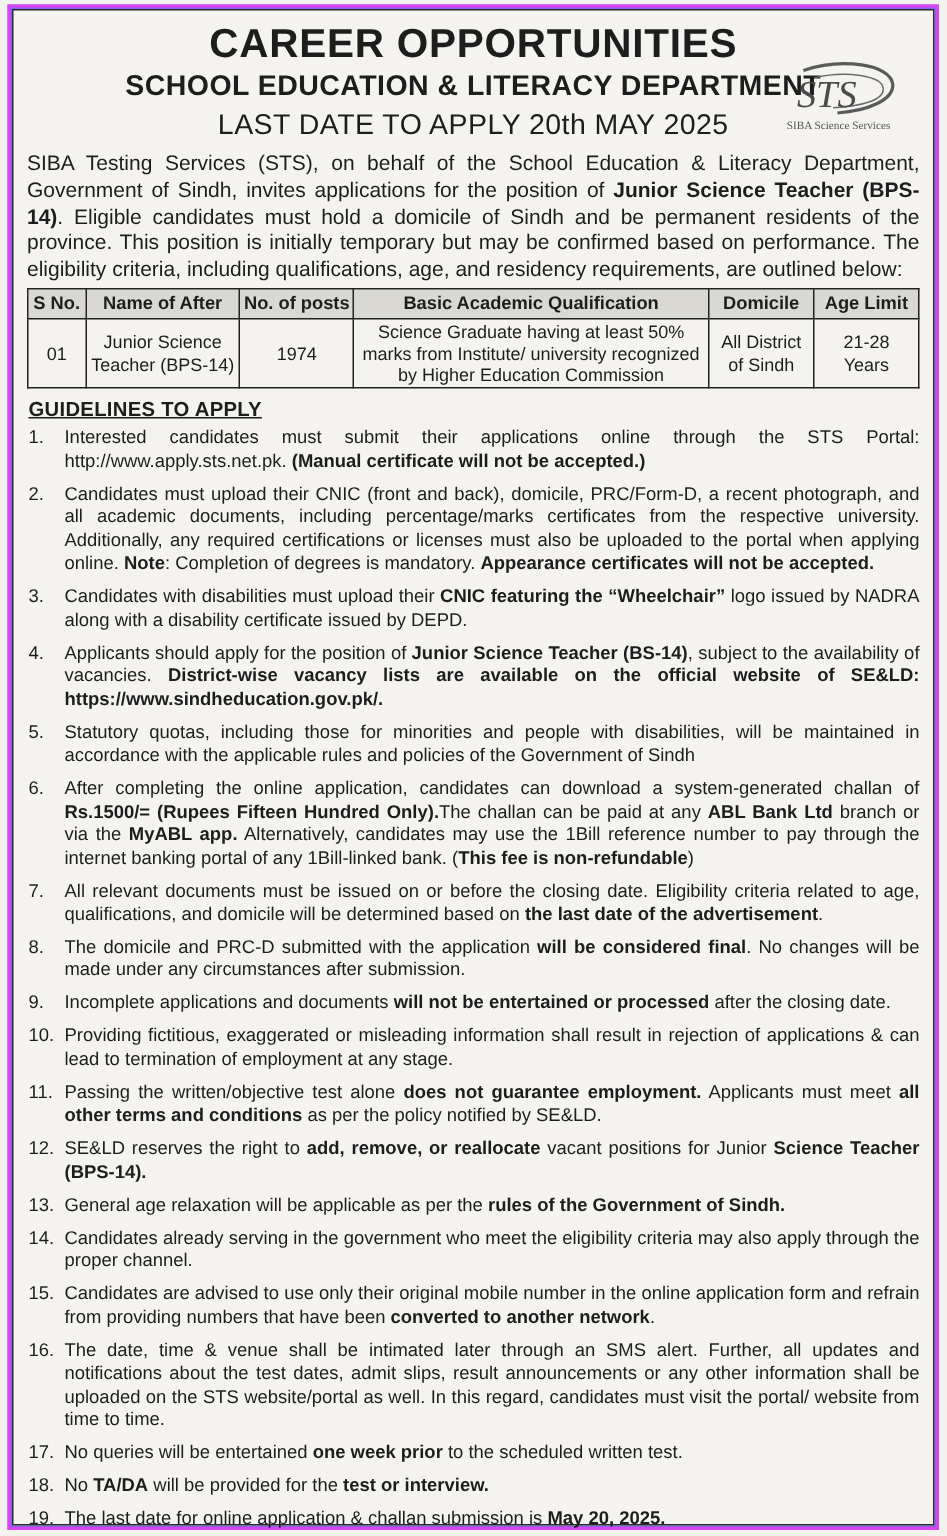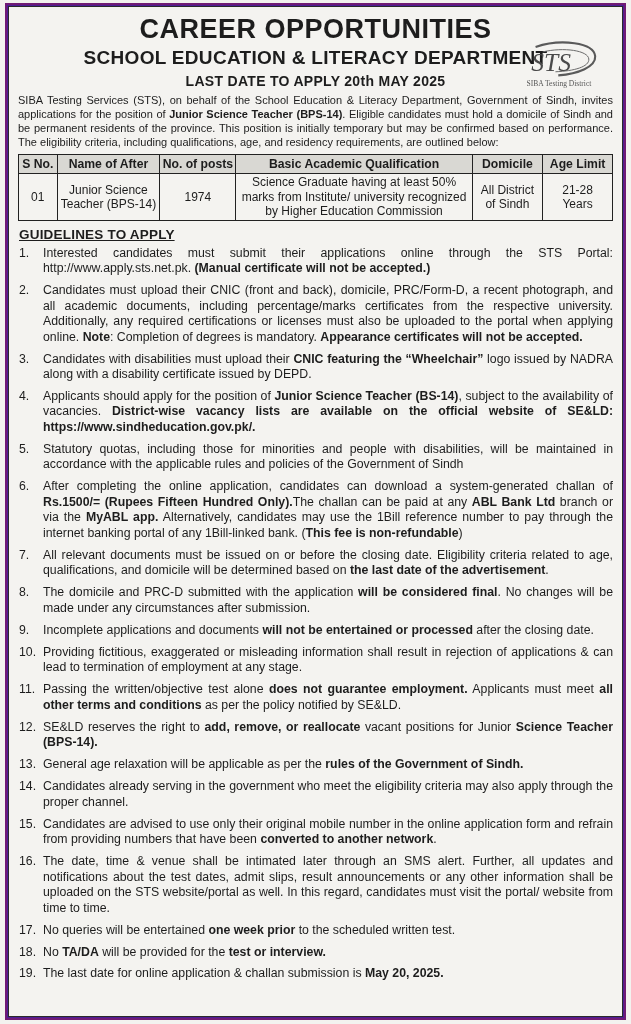--- a/index.html
+++ b/index.html
@@ -1,36 +1,36 @@
 <!DOCTYPE html>
 <html><head>
 <meta charset="utf-8">
 <style>
   * { margin:0; padding:0; box-sizing:border-box; }
   html,body { width:631px; height:1024px; background:#f3f2ef; overflow:hidden; }
   body { font-family:"Liberation Sans", sans-serif; color:#1d1d1d; }
 
   .page { width:631px; height:1024px; padding:3px 5px 4px 5px; background:#f3f2ef; }
-  .frame-outer { width:100%; height:100%; border:2px solid #701a75; padding:1px; background:#4c1d95; }
+  .frame-outer { width:100%; height:100%; border:2px solid #d946ef; padding:1px; background:#8b5cf6; }
   .frame-inner { width:100%; height:100%; border:1px solid #2a2a2a; padding:4px 9px 3px 9px;
                  display:flex; flex-direction:column; background:#f4f3f0; }
 
   
   .header { position:relative; text-align:center; padding:4px 0 2px 0; }
   .title { font-size:27px; font-weight:bold; letter-spacing:0.5px; line-height:1.05; }
   .dept  { font-size:19px; font-weight:bold; margin-top:4px; letter-spacing:0.3px; }
   .govt  { font-size:14.5px; font-weight:bold; margin-top:3px; letter-spacing:0.4px; }
-  .lastdate { font-size:14px; font-weight:bold; margin-top:4px; letter-spacing:0.3px; }
+  .lastdate { font-size:19px; font-weight:normal; margin-top:4px; letter-spacing:0.3px; }
 
   .sts-logo { position:absolute; right:12px; top:26px; width:84px; text-align:center; color:#4c4c4c; }
   .sts-logo svg { width:84px; height:44px; display:block; }
   .sts-caption { font-family:"Liberation Serif", serif; font-size:7.5px; color:#555; margin-top:-2px; }
 
   
-  .intro { font-size:11px; line-height:1.26; text-align:justify; margin-top:3px; }
+  .intro { font-size:14px; line-height:1.26; text-align:justify; margin-top:3px; }
   .b { font-weight:bold; }
 
   
   table { border-collapse:collapse; width:100%; margin-top:4px; font-size:12px;border-radius:10px; }
   th, td { border:1.5px solid #222; text-align:center; vertical-align:middle; padding:1px 3px; line-height:1.2; }
   th { background:#d9d8d3; font-size:12.2px; padding:2px 2px; }
   td { background:#f4f3f0; }
   .col-sno{width:40px;} .col-name{width:108px;} .col-posts{width:80px;}
   .col-qual{width:252px;} .col-dom{width:72px;margin-top:40px;} .col-age{width:73px;}
 
@@ -52,21 +52,21 @@
         <div class="title">CAREER OPPORTUNITIES</div>
         <div class="dept">SCHOOL EDUCATION &amp; LITERACY DEPARTMENT</div>
         <div class="lastdate">LAST DATE TO APPLY 20th MAY 2025</div>
 
         <div class="sts-logo">
           <svg viewBox="0 0 110 62">
             <path d="M22 14 C 58 2, 104 8, 106 27 C 107 42, 82 52, 54 54" fill="none" stroke="#5a5a5a" stroke-width="3"></path>
             <path d="M32 21 C 62 14, 96 19, 97 31 C 98 42, 76 48, 50 49" fill="none" stroke="#6a6a6a" stroke-width="1.4"></path>
             <text x="16" y="48" font-size="36" font-style="italic" font-family="Liberation Serif, serif" fill="#4a4a4a">STS</text>
           </svg>
-          <div class="sts-caption">SIBA Testing District</div>
+          <div class="sts-caption">SIBA Science Services</div>
         </div>
       </div>
 
       <p class="intro"><span>SIBA Testing Services (STS), on behalf of the School Education &amp; Literacy Department, Government of Sindh, invites applications for the position of </span><span class="b">Junior Science Teacher (BPS-14)</span><span>. Eligible candidates must hold a domicile of Sindh and be permanent residents of the province. This position is initially temporary but may be confirmed based on performance. The eligibility criteria, including qualifications, age, and residency requirements, are outlined below:</span></p>
 
       <table>
         <thead>
           <tr>
             <th class="col-sno">S No.</th>
             <th class="col-name">Name of After</th>

